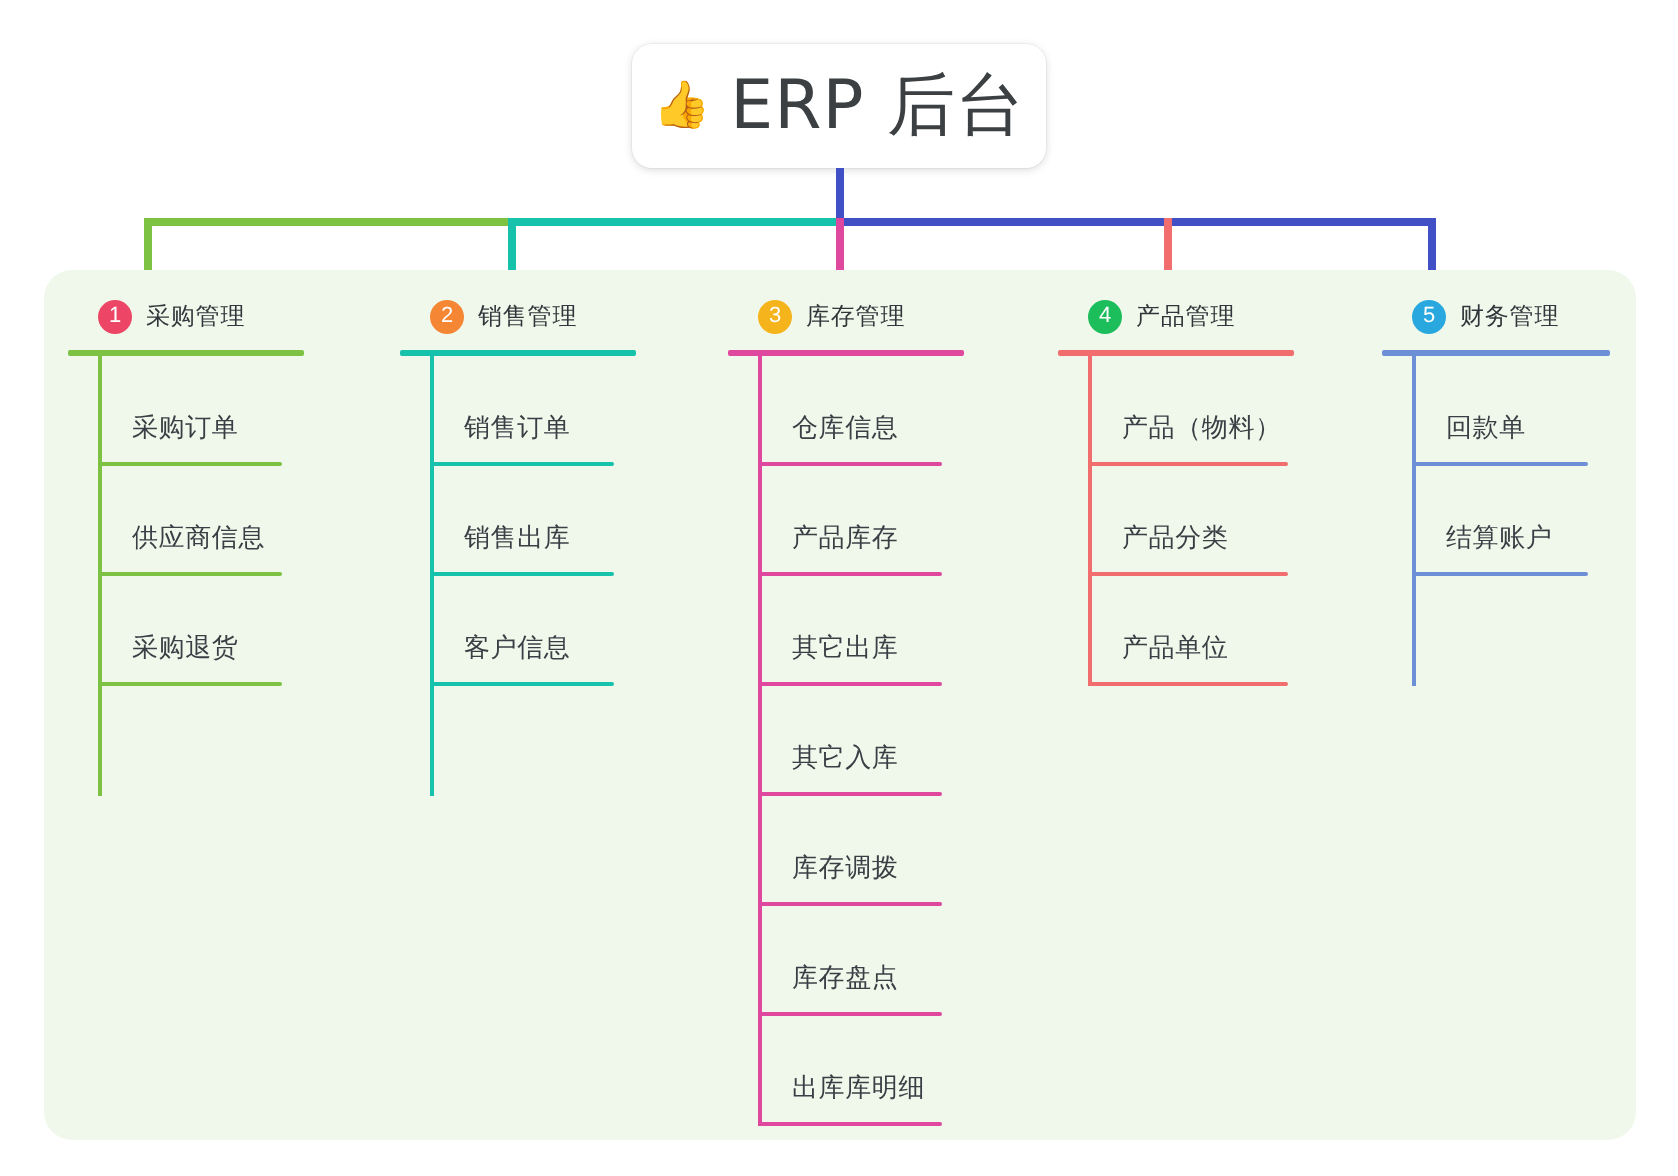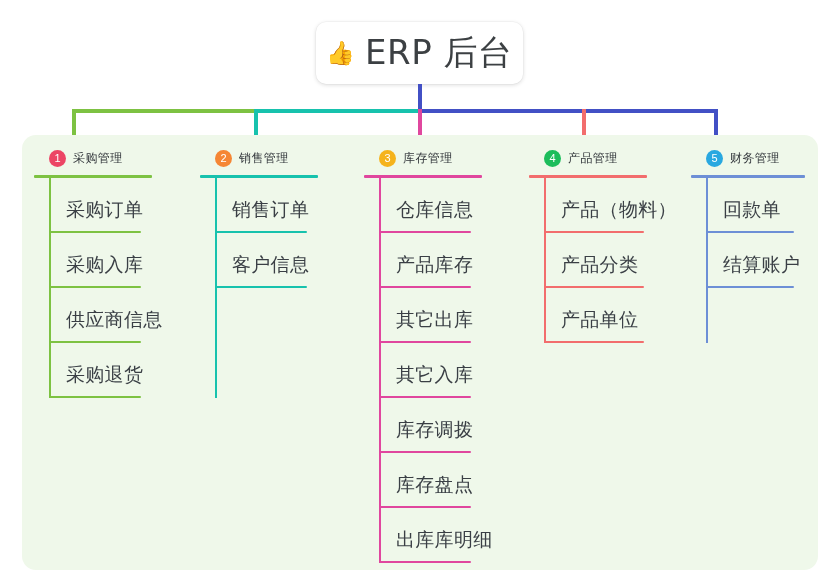--- a/index.html
+++ b/index.html
@@ -125,21 +125,21 @@
   }
   .leaf {
     position: relative;
     height: 55px;
     box-sizing: border-box;
   }
   .leaf-text {
     position: absolute;
     left: 32px;
     bottom: 10px;
-    font-size: 19px;
+    font-size: 13px;
     color: #3a3f45;
     white-space: nowrap;
     letter-spacing: 0.3px;
   }
   .leaf-rule {
     position: absolute;
     left: 15px;
     bottom: 0;
     height: 2px;
     border-radius: 1px;
@@ -176,24 +176,20 @@
         <span class="col-title">采购管理</span>
       </div>
       <div class="head-rule" style="width: 118px; background: rgb(125, 194, 66);"></div>
       <div class="col-body">
         <div class="spine" style="height: 220px; background: rgb(125, 194, 66);"></div>
         <div class="leaf">
           <span class="leaf-text">采购订单</span>
           <div class="leaf-rule" style="width: 92px; background: rgb(125, 194, 66);"></div>
         </div>
         <div class="leaf">
-          <span class="leaf-text">采购入库</span>
-          <div class="leaf-rule" style="width: 92px; background: rgb(125, 194, 66);"></div>
-        </div>
-        <div class="leaf">
           <span class="leaf-text">供应商信息</span>
           <div class="leaf-rule" style="width: 92px; background: rgb(125, 194, 66);"></div>
         </div>
         <div class="leaf">
           <span class="leaf-text">采购退货</span>
           <div class="leaf-rule" style="width: 92px; background: rgb(125, 194, 66);"></div>
         </div>
       </div>
     </div>
     <div class="column" style="left: 200px;">
@@ -202,20 +198,24 @@
         <span class="col-title">销售管理</span>
       </div>
       <div class="head-rule" style="width: 118px; background: rgb(23, 194, 173);"></div>
       <div class="col-body">
         <div class="spine" style="height: 220px; background: rgb(23, 194, 173);"></div>
         <div class="leaf">
           <span class="leaf-text">销售订单</span>
           <div class="leaf-rule" style="width: 92px; background: rgb(23, 194, 173);"></div>
         </div>
         <div class="leaf">
+          <span class="leaf-text">销售出库</span>
+          <div class="leaf-rule" style="width: 92px; background: rgb(23, 194, 173);"></div>
+        </div>
+        <div class="leaf">
           <span class="leaf-text">客户信息</span>
           <div class="leaf-rule" style="width: 92px; background: rgb(23, 194, 173);"></div>
         </div>
       </div>
     </div>
     <div class="column" style="left: 364px;">
       <div class="col-head">
         <span class="badge" style="background: rgb(245, 179, 28);">3</span>
         <span class="col-title">库存管理</span>
       </div>

